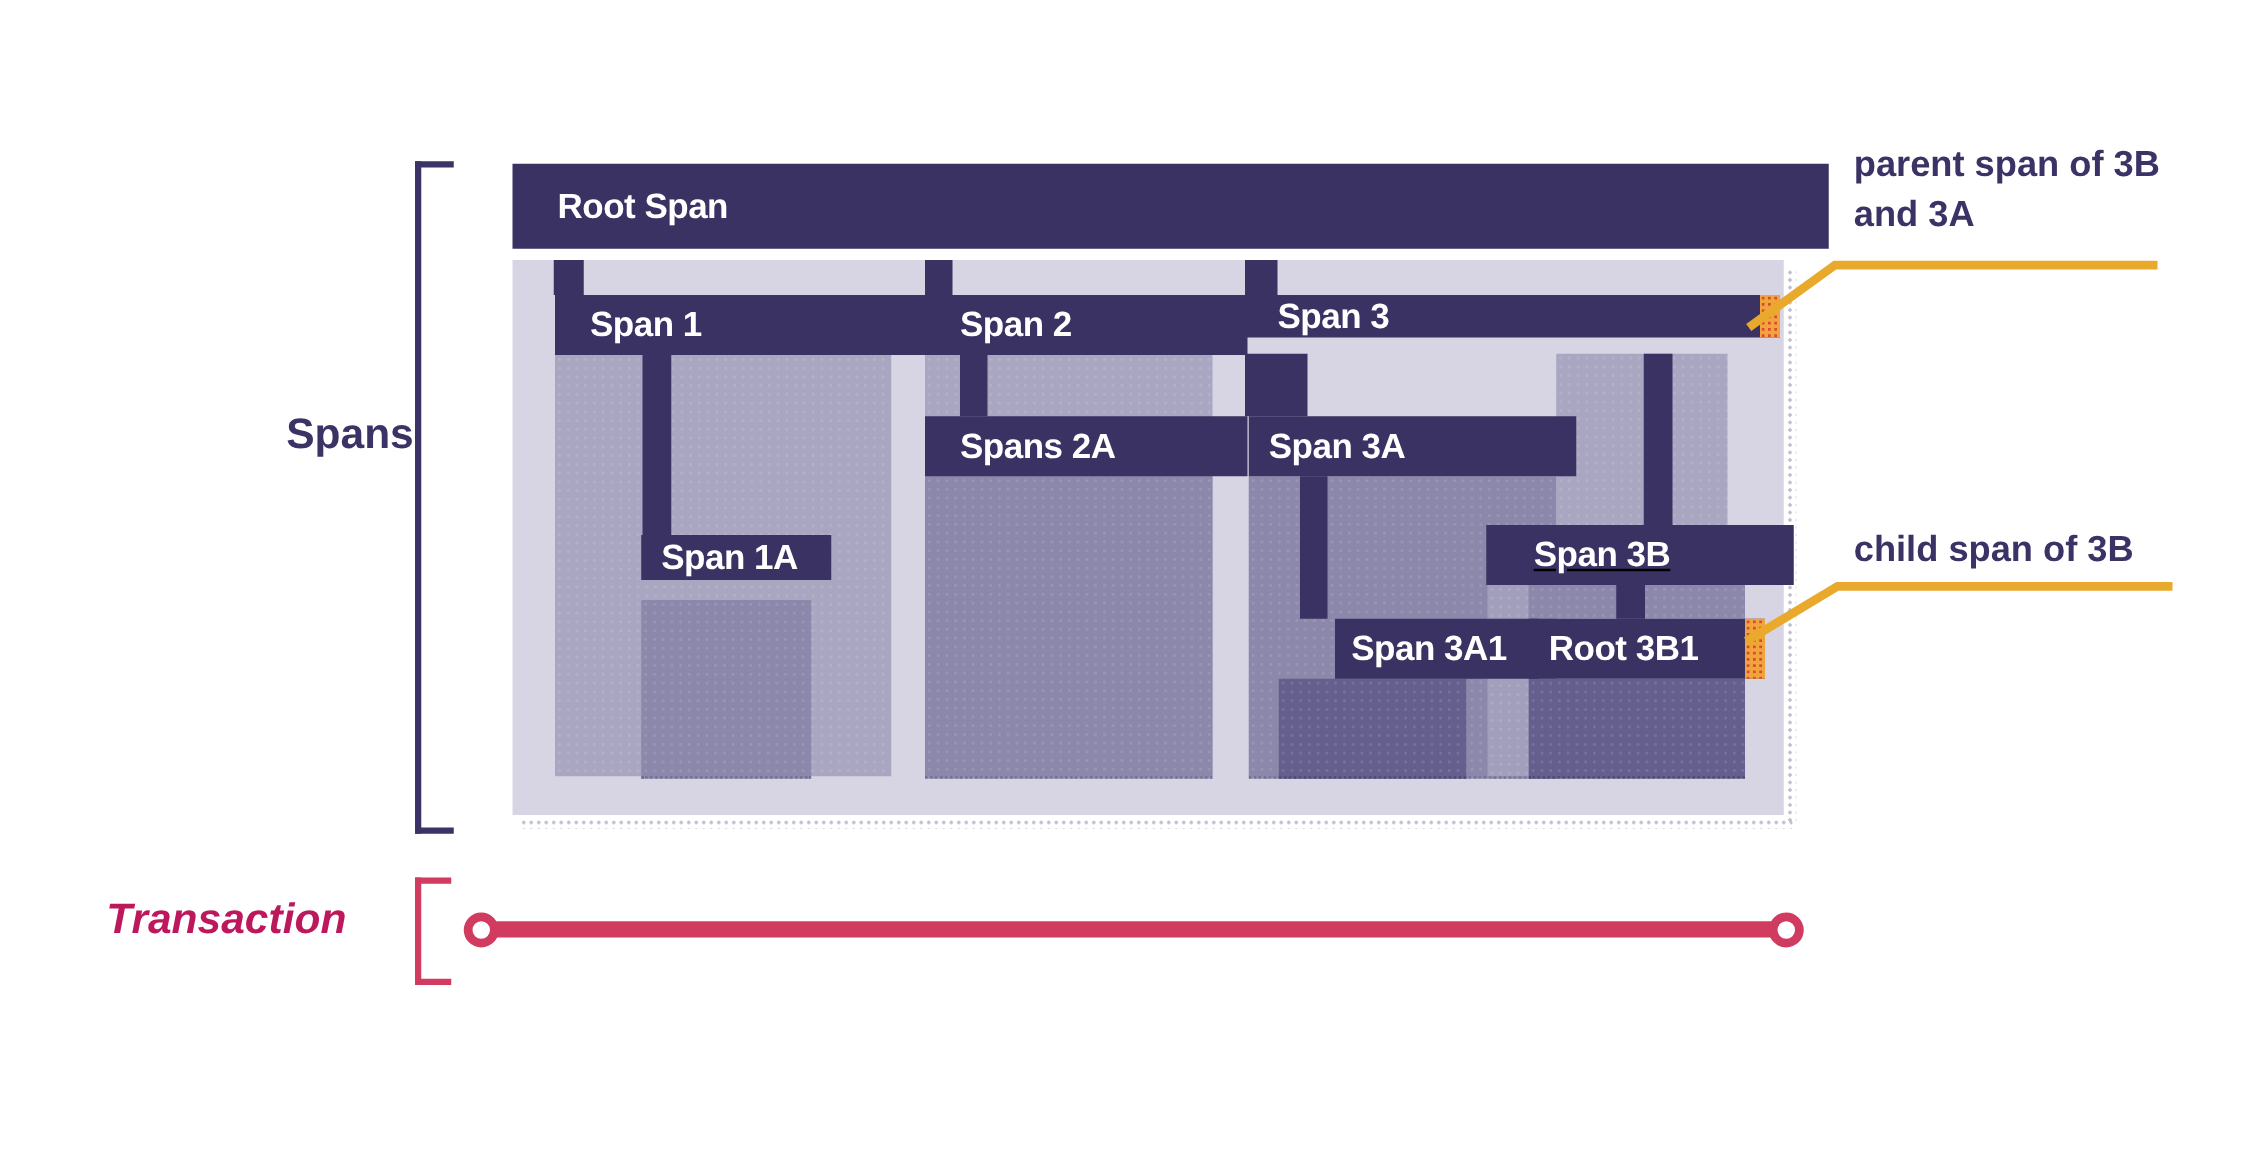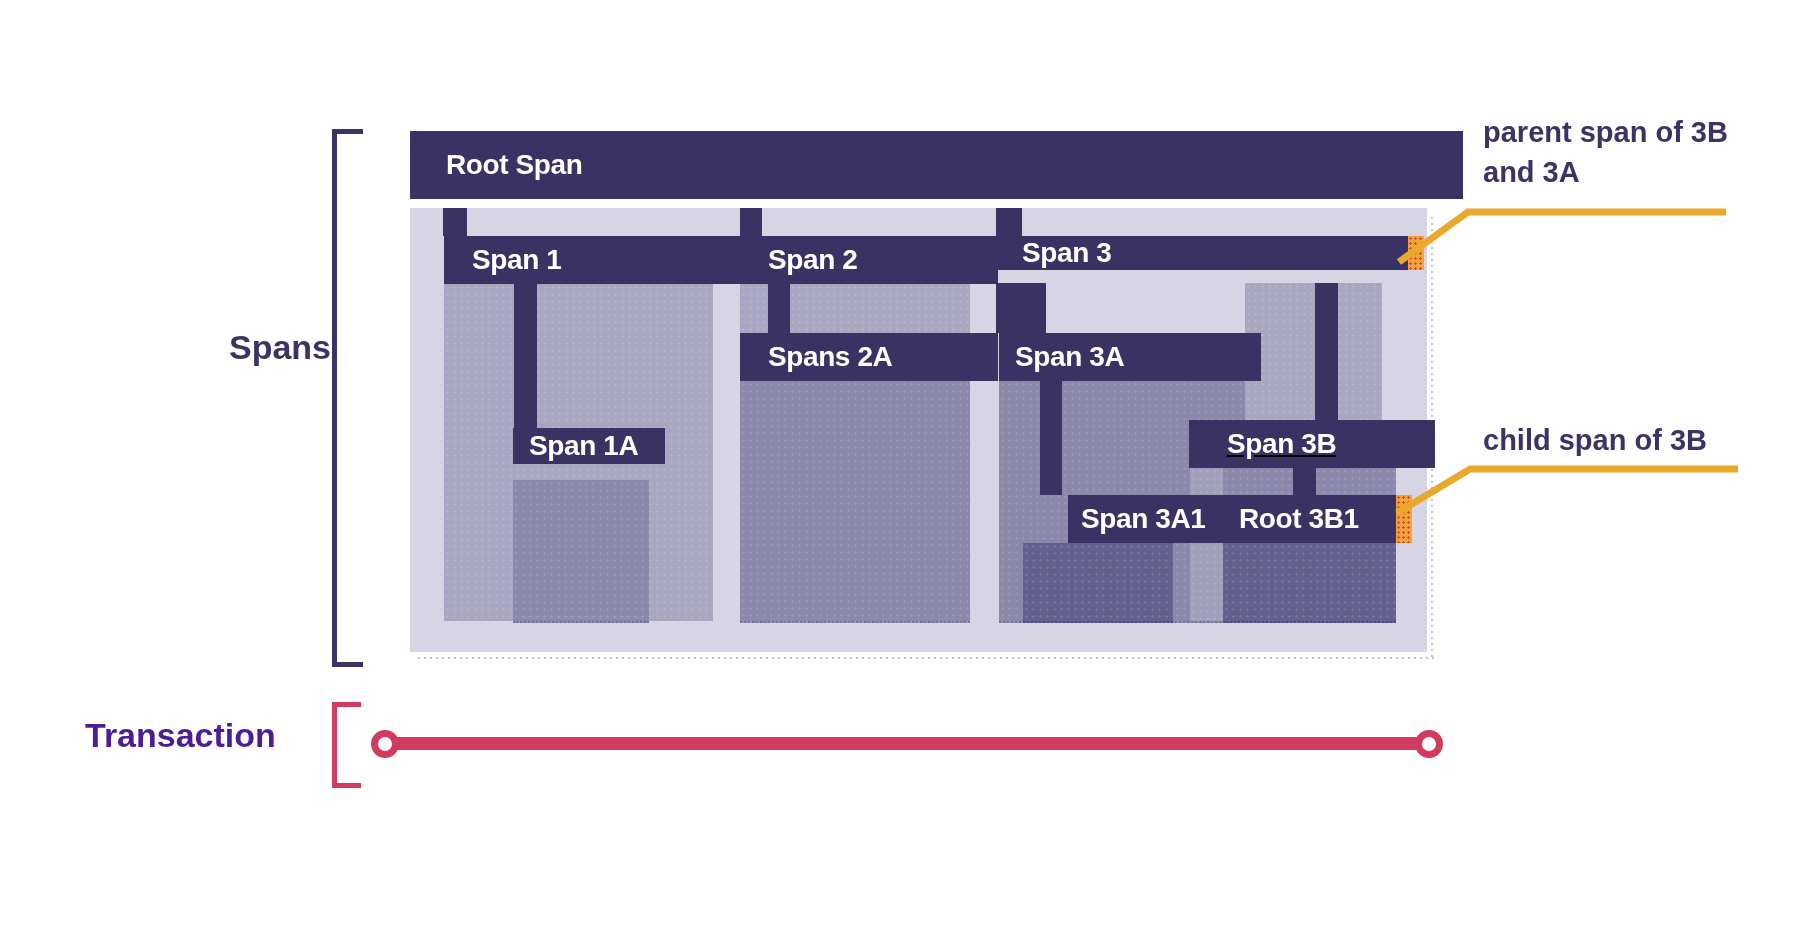--- a/index.html
+++ b/index.html
@@ -40,21 +40,21 @@
   
   .bracket-spans { position:absolute; border-left:5px solid #3b3365;
     border-top:5px solid #3b3365; border-bottom:5px solid #3b3365; }
   .bracket-tx { position:absolute; border-left:5px solid #d13b60;
     border-top:5px solid #d13b60; border-bottom:5px solid #d13b60; }
 
   
   .side-label { position:absolute; font-weight:700; font-size:34px;
     line-height:42px; white-space:nowrap; }
   .side-label.purple { color:#3b3365; }
-  .side-label.red { color:#4c1d95; }
+  .side-label.red { color:#be185d;font-style:italic; }
 
   
   .callout { position:absolute; color:#3b3365; font-weight:700;
     font-size:29px; line-height:40px; }
 
   
   .tx-line { position:absolute; background:#d13b60; }
   .tx-dot { position:absolute; width:28px; height:28px; border-radius:50%;
     border:7px solid #d13b60; background:#ffffff; box-sizing:border-box; }
 

